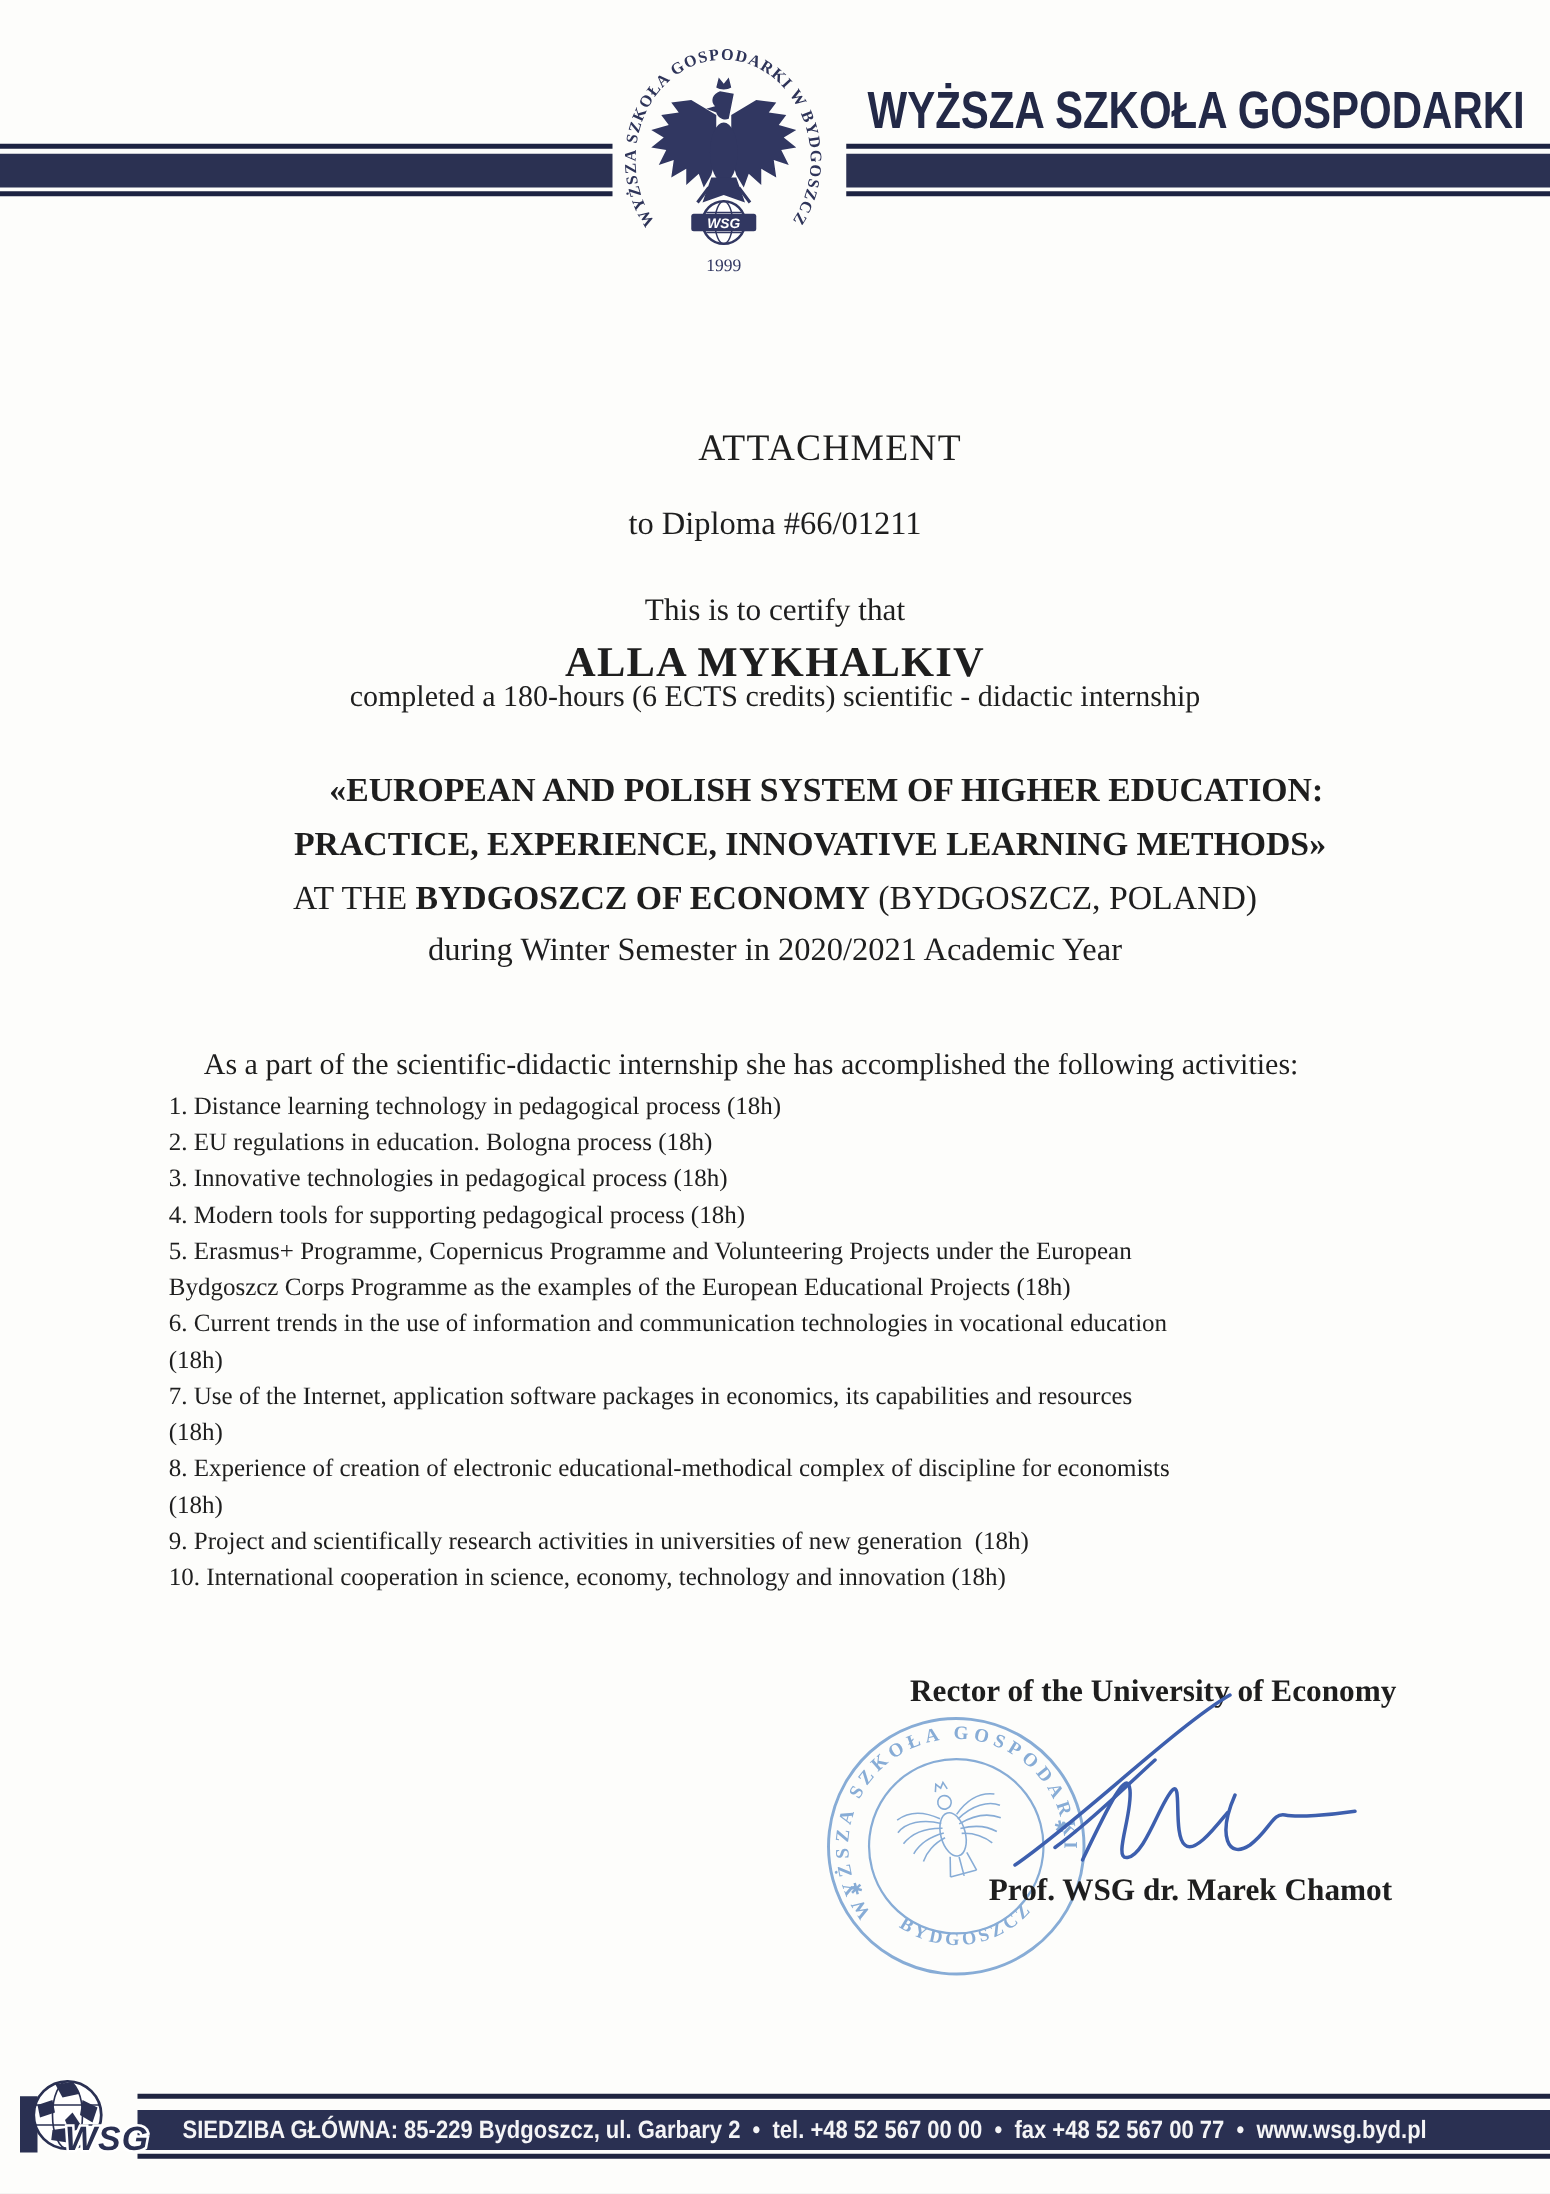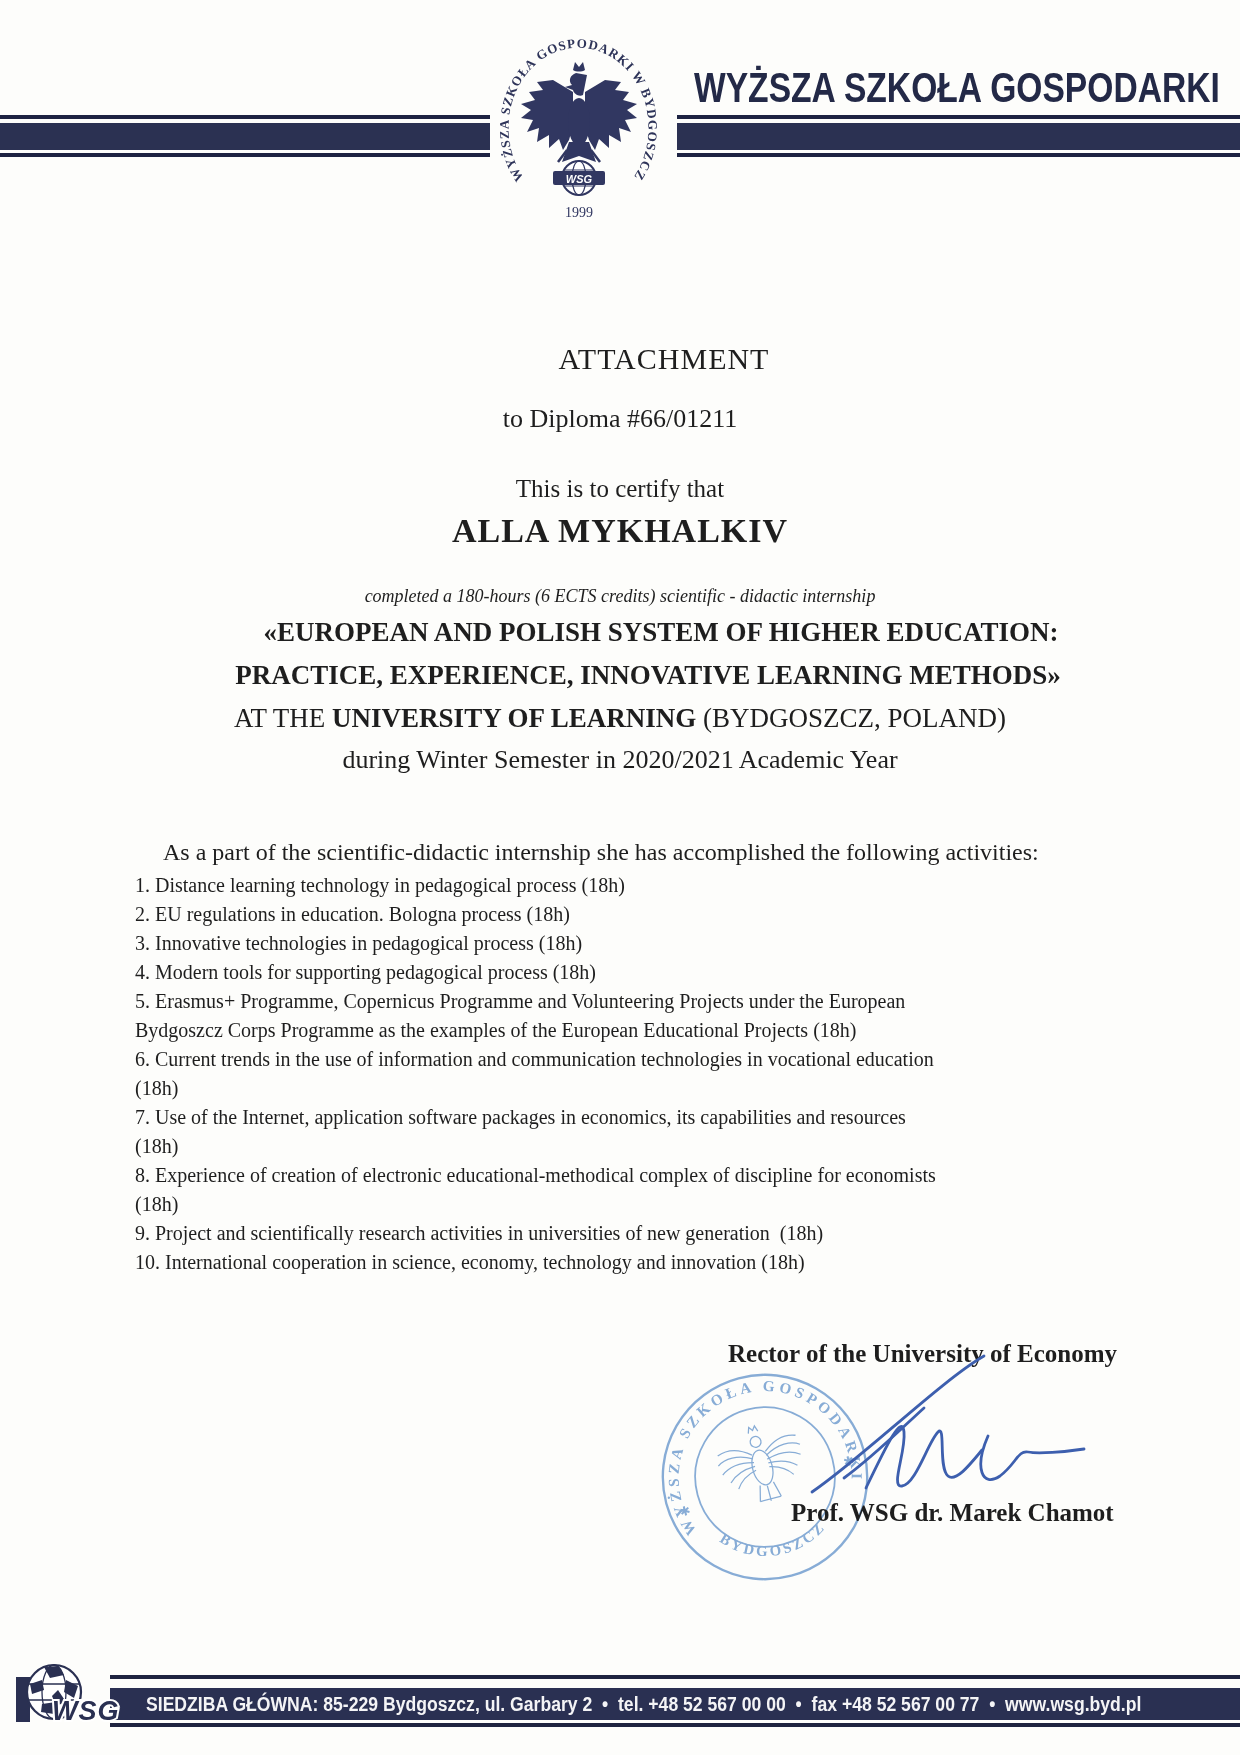--- a/index.html
+++ b/index.html
@@ -7,21 +7,21 @@
         font-family:"Liberation Serif",serif;color:#1e1e1e;}
   
   .hthin{position:absolute;height:4px;background:#1d2342;}
   .hthick{position:absolute;height:27px;background:#2b3152;}
   
   .cline{position:absolute;left:0;width:100%;text-align:center;white-space:pre;}
   .t-attachment{top:342px;font-size:30px;letter-spacing:1px;padding-left:44px;}
   .t-diploma{top:388px;font-size:26px;margin-top:16px;}
   .t-certify{top:475px;font-size:25px;}
   .t-name{top:512px;font-size:34px;font-weight:bold;letter-spacing:1px;}
-  .t-completed{top:586px;font-size:18px;font-style:italic;}
+  .t-completed{top:545px;font-size:24px;}
   .t-prog1{top:617px;font-size:27px;font-weight:bold;padding-left:41px;}
   .t-prog2{top:660px;font-size:27px;font-weight:bold;padding-left:28px;}
   .t-atthe{top:703px;font-size:27px;}
   .t-during{top:745px;font-size:26px;}
   .bold{font-weight:bold;}
   
   .inst-name{position:absolute;left:694px;top:64px;font-family:"Liberation Sans",sans-serif;
              font-weight:bold;font-size:42px;color:#232947;transform:scaleX(0.80);
              transform-origin:left top;white-space:nowrap;}
   
@@ -86,21 +86,21 @@
   <div class="inst-name">WYŻSZA SZKOŁA GOSPODARKI</div>
 
   <div class="cline t-attachment">ATTACHMENT</div>
   <div class="cline t-diploma">to Diploma #66/01211</div>
 
   <div class="cline t-certify">This is to certify that</div>
   <div class="cline t-name">ALLA MYKHALKIV</div>
   <div class="cline t-completed">completed a 180-hours (6 ECTS credits) scientific - didactic internship</div>
   <div class="cline t-prog1">«EUROPEAN AND POLISH SYSTEM OF HIGHER EDUCATION:</div>
   <div class="cline t-prog2">PRACTICE, EXPERIENCE, INNOVATIVE LEARNING METHODS»</div>
-  <div class="cline t-atthe"><span>AT THE </span><span class="bold">UNIVERSITY OF LEARNING</span><span> (BYDGOSZCZ, POLAND)</span></div>
+  <div class="cline t-atthe"><span>AT THE </span><span class="bold">BYDGOSZCZ OF ECONOMY</span><span> (BYDGOSZCZ, POLAND)</span></div>
   <div class="cline t-during">during Winter Semester in 2020/2021 Academic Year</div>
 
   <div class="act-intro">As a part of the scientific-didactic internship she has accomplished the following activities:</div>
   <div class="activities">
       <div class="act-line">1. Distance learning technology in pedagogical process (18h)</div>
       <div class="act-line">2. EU regulations in education. Bologna process (18h)</div>
       <div class="act-line">3. Innovative technologies in pedagogical process (18h)</div>
       <div class="act-line">4. Modern tools for supporting pedagogical process (18h)</div>
       <div class="act-line">5. Erasmus+ Programme, Copernicus Programme and Volunteering Projects under the European</div>
       <div class="act-line">Bydgoszcz Corps Programme as the examples of the European Educational Projects (18h)</div>

